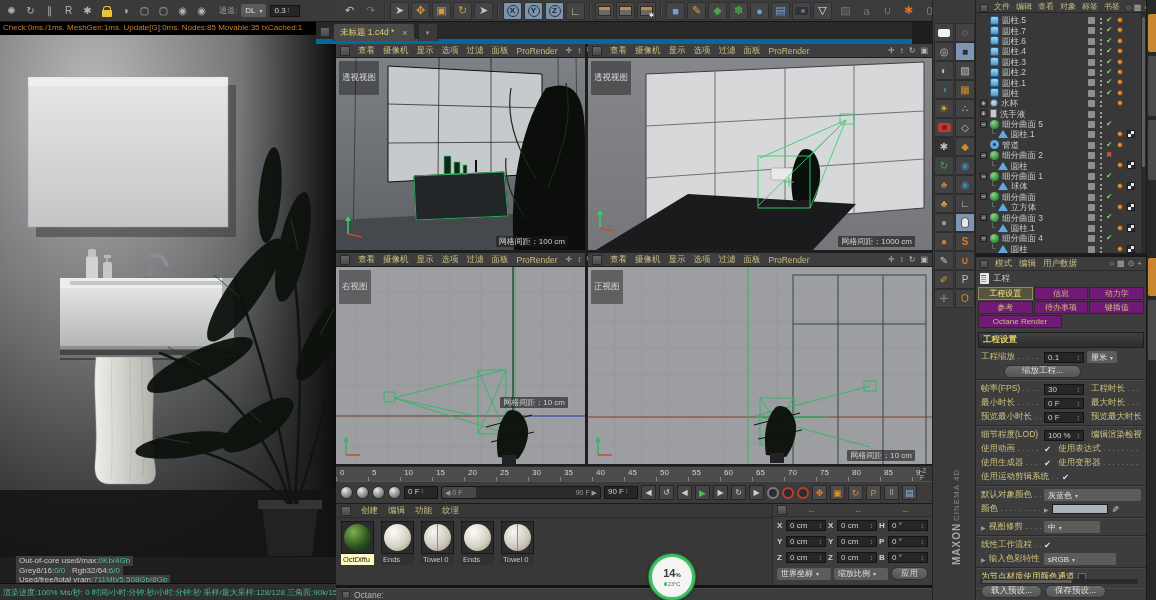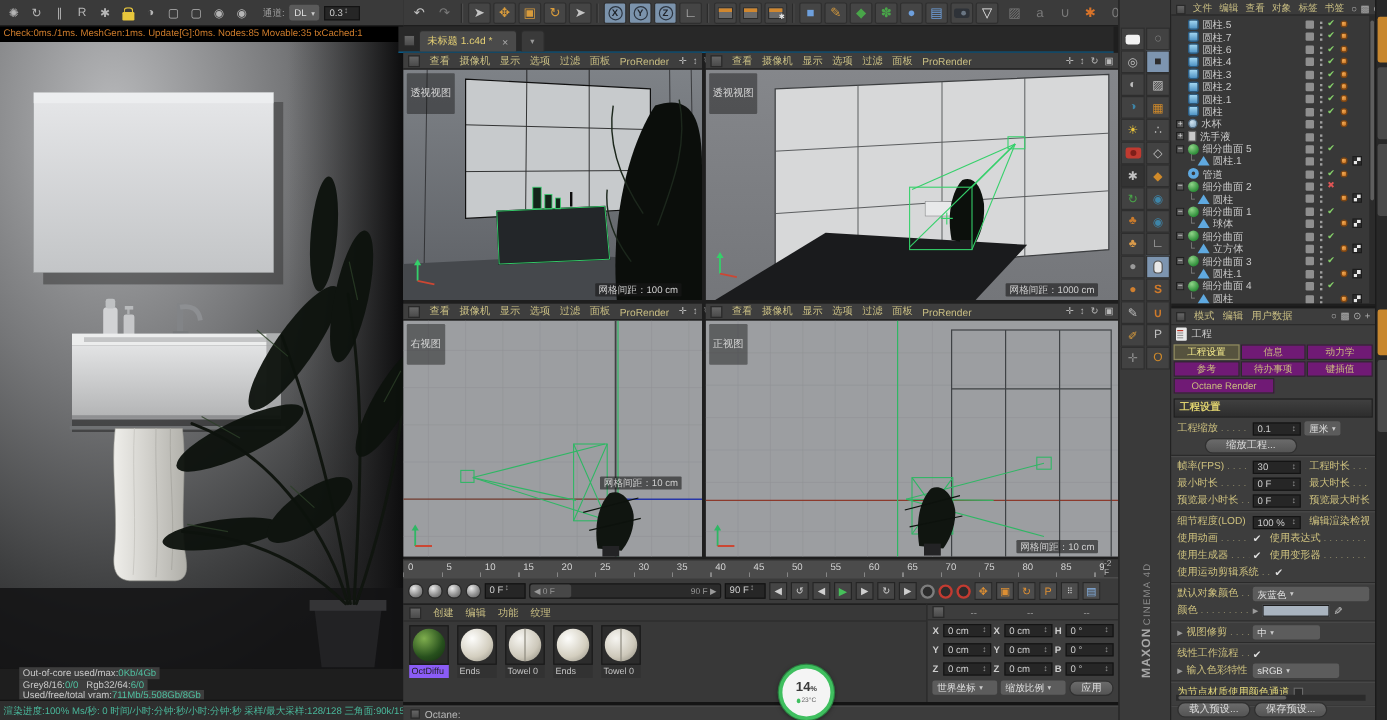--- a/index.html
+++ b/index.html
@@ -35,21 +35,21 @@
 .tbi.org{color:#d7732a}
 .tbi.lt{color:#eee}
 .tbi.ax{background:#7b93ac;color:#20242a;font-size:8px;font-weight:bold}
 .tbi.ax i{font-style:normal;border:1px solid #2c3540;border-radius:50%;width:12px;height:12px;display:flex;align-items:center;justify-content:center}
 .sep{width:2px;height:16px;border-left:1px solid #2b2b2b;border-right:1px solid #4c4c4c;margin:0 2px;flex:none}
 .clap{width:13px;height:10px;background:#6a6a6a;border:1px solid #2c2c2c;position:relative}
 .clap::before{content:"";position:absolute;left:0;top:0;right:0;height:3px;background:#d0872f}
 .clap.gear::after{content:"✱";position:absolute;right:-2px;bottom:-3px;font-size:6px;color:#e8e8e8}
 .camico{width:13px;height:8px;background:#2e3238;border-radius:2px;position:relative}
 .camico::before{content:"";position:absolute;right:3px;top:2px;width:4px;height:4px;border-radius:50%;background:#6a7683}
-#tabbar{left:332px;top:22px;width:596px;height:22px;background:#282828;border-bottom:1px solid #0369a1;padding:3px 4px 0 4px;gap:3px}
+#tabbar{left:316px;top:22px;width:596px;height:22px;background:#282828;border-bottom:5px solid #0369a1;padding:3px 4px 0 4px;gap:3px}
 .sqico{width:10px;height:10px;background:linear-gradient(180deg,#666,#4a4a4a);border:1px solid #2a2a2a;flex:none}
 #doctab{height:18px;background:#4a4a4a;border:1px solid #2b2b2b;border-bottom:none;border-radius:3px 3px 0 0;padding:0 6px;font-size:8.5px;color:#e4cf74;display:flex;align-items:center;gap:8px}
 #doctab .x{color:#a8a8a8;font-size:9px}
 #tabstub{height:18px;width:20px;background:#3a3a3a;border:1px solid #2b2b2b;border-bottom:none;border-radius:3px 3px 0 0;color:#999;font-size:7px;display:flex;align-items:center;justify-content:center}
 .vp{position:absolute;background:#151515}
 .vpmenu{height:14px;background:#3e3e3e;border-bottom:1px solid #1c1c1c;display:flex;align-items:center;gap:8px;padding:0 4px;font-size:8.5px}
 .vmn{color:#c9be83;white-space:nowrap}
 .vpr{margin-left:auto;display:flex;gap:5px}
 .vri{color:#b8b8b8;font-size:8px}
 .vpbody{position:relative;width:100%}
@@ -77,28 +77,28 @@
 #matmenu{height:14px;display:flex;align-items:center;gap:10px;padding:0 5px;font-size:8.5px;border-bottom:1px solid #2c2c2c}
 #matrow{display:flex;gap:7px;padding:3px 5px}
 .mitem{width:33px}
 .msw{width:33px;height:33px;background:#2c2c2c;border:1px solid #191919;position:relative}
 .msw::before{content:"";position:absolute;left:2px;top:2px;width:27px;height:27px;border-radius:50%}
 .msw.green::before{background:radial-gradient(circle at 35% 30%,#7fae4e,#27501d 60%,#122a0f)}
 .msw.white::before{background:radial-gradient(circle at 35% 30%,#fdfdfb,#d3cebf 60%,#8d8a7f)}
 .msw.towel::before{background:radial-gradient(circle at 35% 30%,#f6f5f1,#cdc8ba 60%,#878477)}
 .msw.towel::after{content:"";position:absolute;left:15px;top:2px;width:1px;height:27px;background:#8f8c80}
 .mlab{height:11px;font-size:7.5px;color:#c4c4c4;padding:1px 2px;white-space:nowrap;overflow:hidden;background:#323232}
-.mlab.on{background:#8b5cf6;color:#1e1e1e}
+.mlab.on{background:#fef9c3;color:#1e1e1e}
 #coords{left:772px;top:503px;width:160px;height:82px;background:#3d3d3d;border-top:1px solid #1b1b1b;border-left:1px solid #2a2a2a;position:absolute;font-size:8px}
 #chead{display:flex;align-items:center;height:13px;padding:0 4px;gap:2px;border-bottom:1px solid #2c2c2c;color:#9a9a9a}
 #chead span{flex:1;text-align:center}
 .crow{display:flex;align-items:center;gap:2px;height:16px;padding:0 4px}
 .cl{width:7px;color:#cfcfcf;font-weight:bold;flex:none}
 .crow .fld{flex:1;min-width:0}
-#cfoot{display:flex;gap:3px;padding:2px 4px}
+#cfoot{display:flex;align-items:center;gap:3px;padding:2px 4px}
 .drop{background:#5c5c5c;border-radius:2px;height:12px;padding:0 4px;font-size:8px;color:#e0e0e0;display:flex;align-items:center;gap:3px;white-space:nowrap}
 .drop::after{content:"▾";font-size:6px;color:#ccc}
 .abtn{background:linear-gradient(180deg,#6b6b6b,#545454);border:1px solid #303030;border-radius:7px;height:13px;padding:0 9px;font-size:8.5px;color:#dcdcdc;display:flex;align-items:center;white-space:nowrap}
 #botgap{left:336px;top:585px;width:820px;height:3px;background:#141414}
 #bbar{left:336px;top:588px;width:820px;height:12px;background:#3c3c3c;border-top:1px solid #4b4b4b;gap:4px;padding:0 6px;font-size:8.5px;color:#b8b8b8}
 
 #rgap{left:932px;top:0;width:44px;height:600px;background:#3a3a3a;border-left:1px solid #222;border-right:1px solid #222}
 .rcol{position:absolute;top:23px;display:flex;flex-direction:column}
 .rt{width:20px;height:19px;border:1px solid #2e2e2e;background:#424242;display:flex;align-items:center;justify-content:center;font-size:10px;color:#c0c0c0}
 .rt.on{background:#7d95b0}

